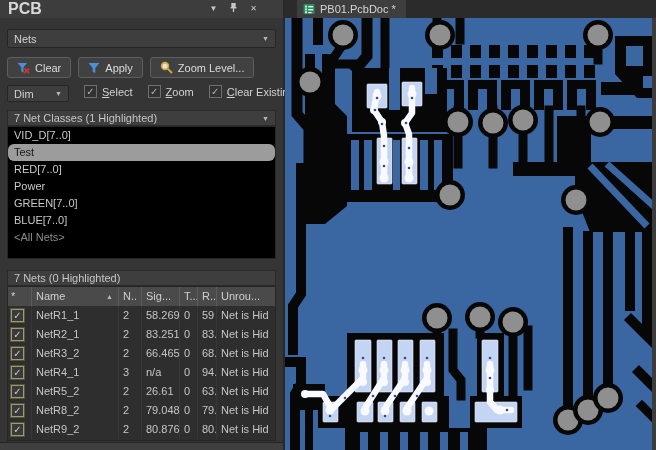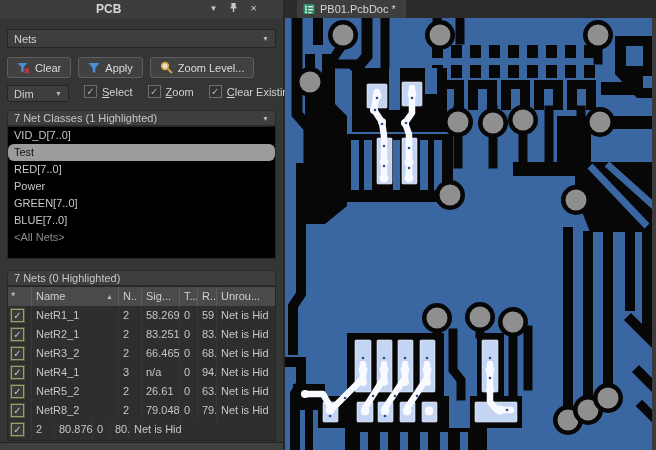--- a/index.html
+++ b/index.html
@@ -3,21 +3,21 @@
 <meta charset="utf-8">
 <style>
   html,body{margin:0;padding:0;background:#282828;}
   body{width:656px;height:450px;overflow:hidden;font-family:"Liberation Sans",sans-serif;
        -webkit-font-smoothing:antialiased;}
   .app{position:relative;width:656px;height:450px;}
 
   
   .panel{position:absolute;left:0;top:0;width:283px;height:450px;background:#353535;}
   .titlebar{height:18px;background:#3D3D3D;display:flex;align-items:center;padding:0 0 0 8px;}
-  .title{font-weight:bold;font-size:12px;color:#D8D8D8;flex:1;text-align:center;}
+  .title{font-weight:bold;font-size:16px;color:#D8D8D8;flex:1;}
   .tb-icons{display:flex;gap:12px;margin-right:26px;align-items:center;color:#C8C8C8;}
   .tbi{font-size:8px;line-height:10px;cursor:default;}
   .dd{background:#3E3E3E;border:1px solid #252525;display:flex;align-items:center;
       padding:0 6px;color:#D0D0D0;font-size:11px;border-radius:2px;box-sizing:border-box;}
   .arr{margin-left:auto;font-size:7px;color:#B8B8B8;}
   .nets-dd{position:absolute;left:7px;top:29px;width:269px;height:19px;}
   .btnrow{position:absolute;left:7px;top:57px;display:flex;gap:7px;}
   .btn{height:21px;background:#414141;border:1px solid #5E5E5E;border-radius:3px;color:#DCDCDC;
        font-size:11px;display:flex;align-items:center;gap:5px;padding:0 9px;font-family:inherit;cursor:default;}
   .dimrow{position:absolute;left:7px;top:85px;display:flex;align-items:flex-start;}
@@ -216,20 +216,21 @@
             <div class="td c0"><span class="rcb">✓</span></div>
             <div class="td c1">NetR8_2</div>
             <div class="td c2">2</div>
             <div class="td c3">79.048</div>
             <div class="td c4">0</div>
             <div class="td c5">79.</div>
             <div class="td c6">Net is Hid</div>
           </div>
           <div class="tr">
             <div class="td c0"><span class="rcb">✓</span></div>
+            <div class="td c1">NetR9_2</div>
             <div class="td c2">2</div>
             <div class="td c3">80.876</div>
             <div class="td c4">0</div>
             <div class="td c5">80.</div>
             <div class="td c6">Net is Hid</div>
           </div>
         </div>
     </div>
 
     <div class="panel-bottom"></div>

